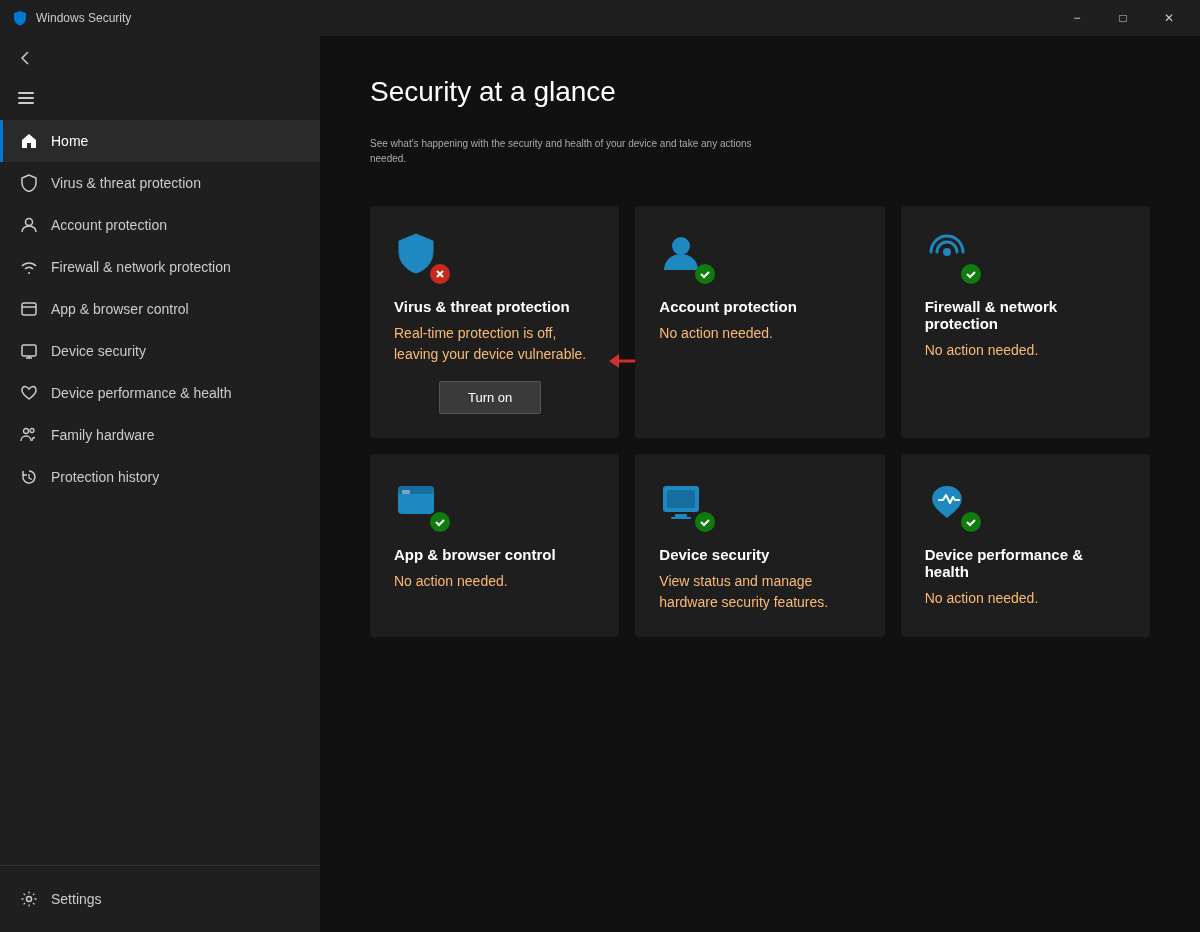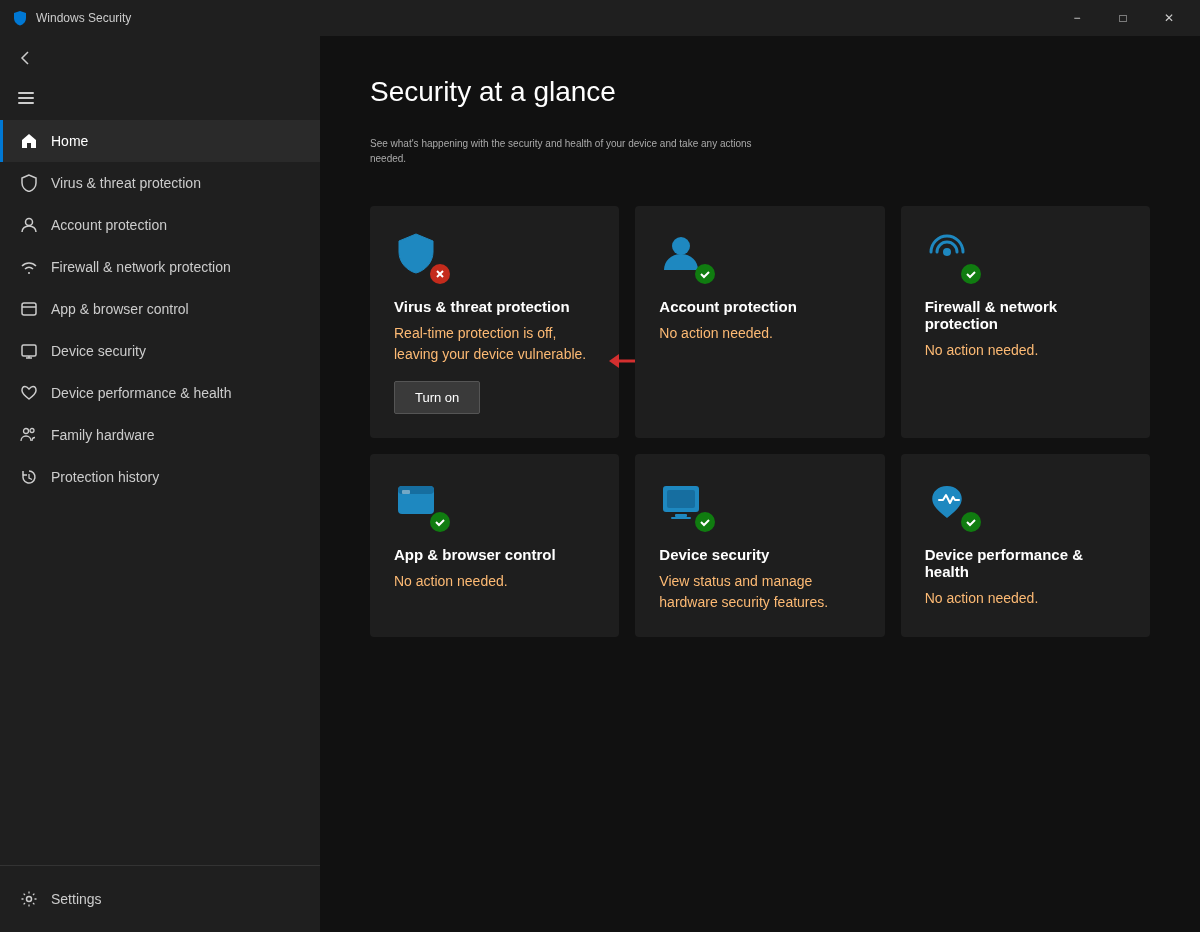--- a/index.html
+++ b/index.html
@@ -170,24 +170,25 @@
       justify-content: center;
       font-size: 12px;
     }
     .status-badge.ok { background: #107c10; }
     .status-badge.error { background: #c42b1c; }
     .turn-on-btn {
       margin-top: 16px;
       background: #3a3a3a;
       border: 1px solid #555;
       color: #fff;
-      padding: 8px 20px;
+      padding: 8px 28px;
       font-size: 13px;
       cursor: pointer;
       border-radius: 2px;
+      margin-left: 45px;
     }
     .card-virus {
       position: relative;
     }
   </style>
 </head>
 <body>
 
 <div class="title-bar">
   <div class="title-bar-left">

